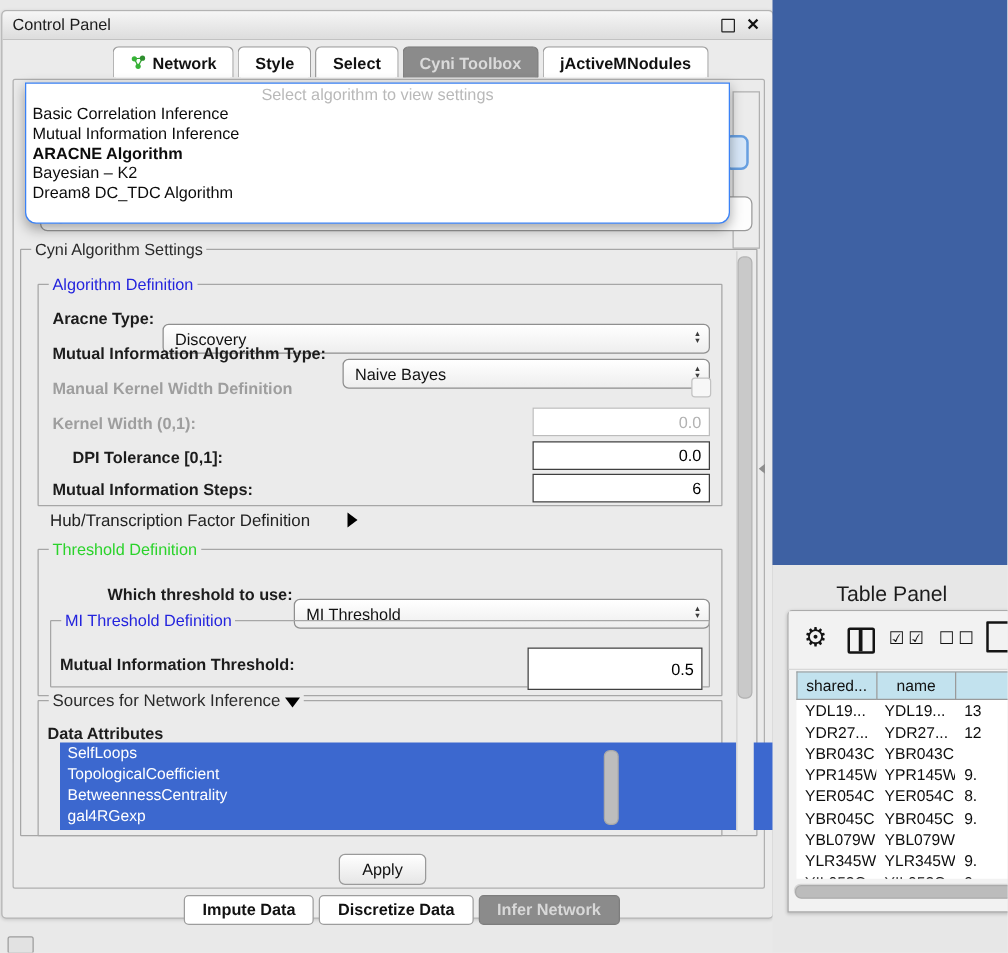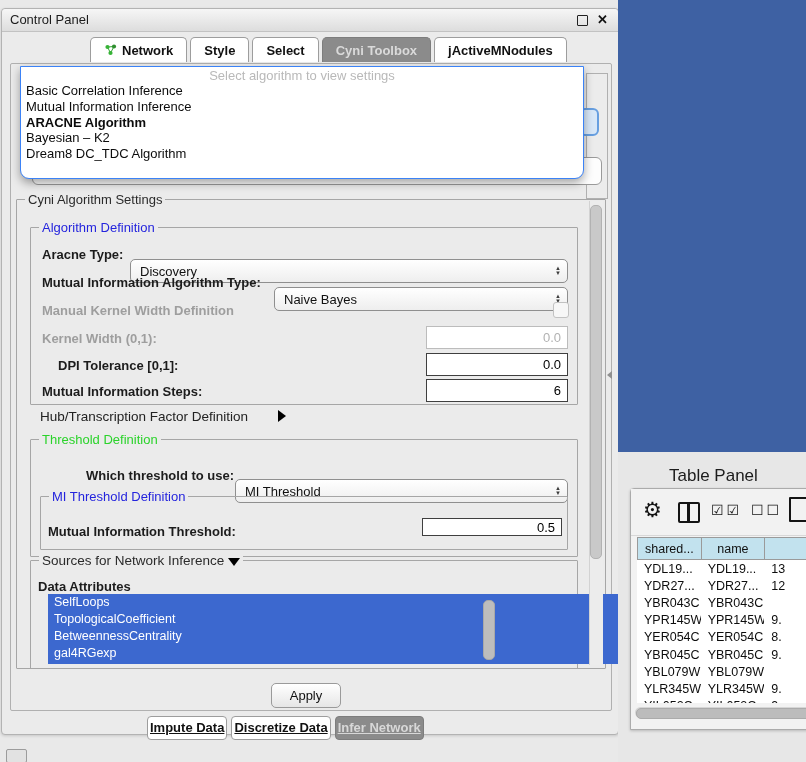--- a/index.html
+++ b/index.html
@@ -71,22 +71,22 @@
   .attr-scroll{left:481px;top:591px;width:10px;height:58px;background:#bdbdbd;border-radius:5px;border:1px solid #a8a8a8;}
 
   .v-scroll-track{left:587px;top:192px;width:13px;height:464px;background:#ececec;border-left:1px solid #d2d2d2;}
   .v-scroll-thumb{left:588px;top:196px;width:10px;height:352px;background:#c9c9c9;border-radius:5px;border:1px solid #b2b2b2;}
 
   .apply-btn{left:269px;top:674px;width:68px;height:23px;background:linear-gradient(#ffffff,#e6e6e6);
        border:1px solid #9a9a9a;border-radius:5px;font-size:13px;color:#111;
        display:flex;align-items:center;justify-content:center;}
 
   .bottom-tabs{left:145px;top:707px;display:flex;gap:4px;}
-  .btab{background:#ffffff;border:1px solid #9d9d9d;border-radius:4px;padding:3px 2px;
-       font-size:13px;font-weight:bold;color:#111;height:16px;text-decoration:underline;}
+  .btab{background:#ffffff;border:1px solid #9d9d9d;border-radius:4px;padding:3px 14px;
+       font-size:13px;font-weight:bold;color:#111;height:16px;}
   .btab.sel{background:#8b8b8b;color:#d8d8d8;border-color:#7d7d7d;}
 
   .divider-arrow{left:607px;top:371px;width:0;height:0;border-right:5px solid #8f8f8f;
        border-top:4px solid transparent;border-bottom:4px solid transparent;}
 
   .mini-square{left:6px;top:749px;width:19px;height:12px;border:1.5px solid #9c9c9c;background:#e2e2e2;border-radius:2px;}
 
   
   .desktop{left:618px;top:0;width:188px;height:452px;background:#3e61a3;}
 
@@ -214,21 +214,21 @@
       <span>MI Threshold</span>
       <span class="spin">
           <span>▲</span>
           <span>▼</span>
         </span>
     </div>
     <div class="fs" style="left:38px;top:487px;width:526px;height:52px;">
       <span class="legend blue">MI Threshold Definition</span>
     </div>
     <div class="lbl" style="left:46px;top:515px;">Mutual Information Threshold:</div>
-    <div class="input" style="left:420px;top:509px;width:140px;height:18px;">0.5</div>
+    <div class="input" style="left:420px;top:509px;width:140px;height:34px;">0.5</div>
 
     <div class="fs" style="left:28px;top:551px;width:546px;height:107px;">
       <span class="legend" style="font-size:13.5px;"><span>Sources for Network Inference</span><span class="tri-down"></span></span>
     </div>
     <div class="lbl" style="left:36px;top:570px;">Data Attributes</div>
     <div class="abs attr-list" id="attr-list">
         <div class="attr-item">SelfLoops</div>
         <div class="attr-item">TopologicalCoefficient</div>
         <div class="attr-item">BetweennessCentrality</div>
         <div class="attr-item">gal4RGexp</div>

